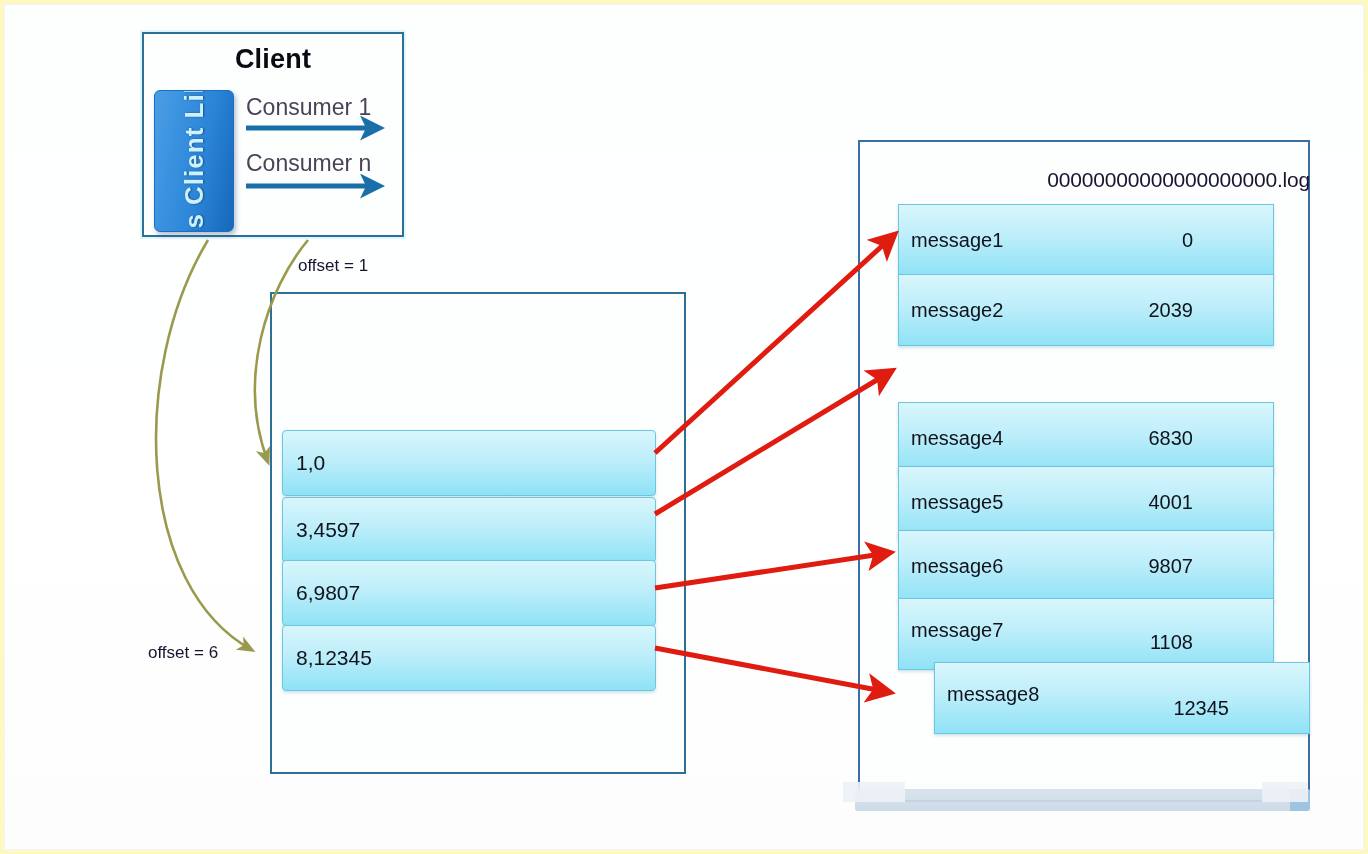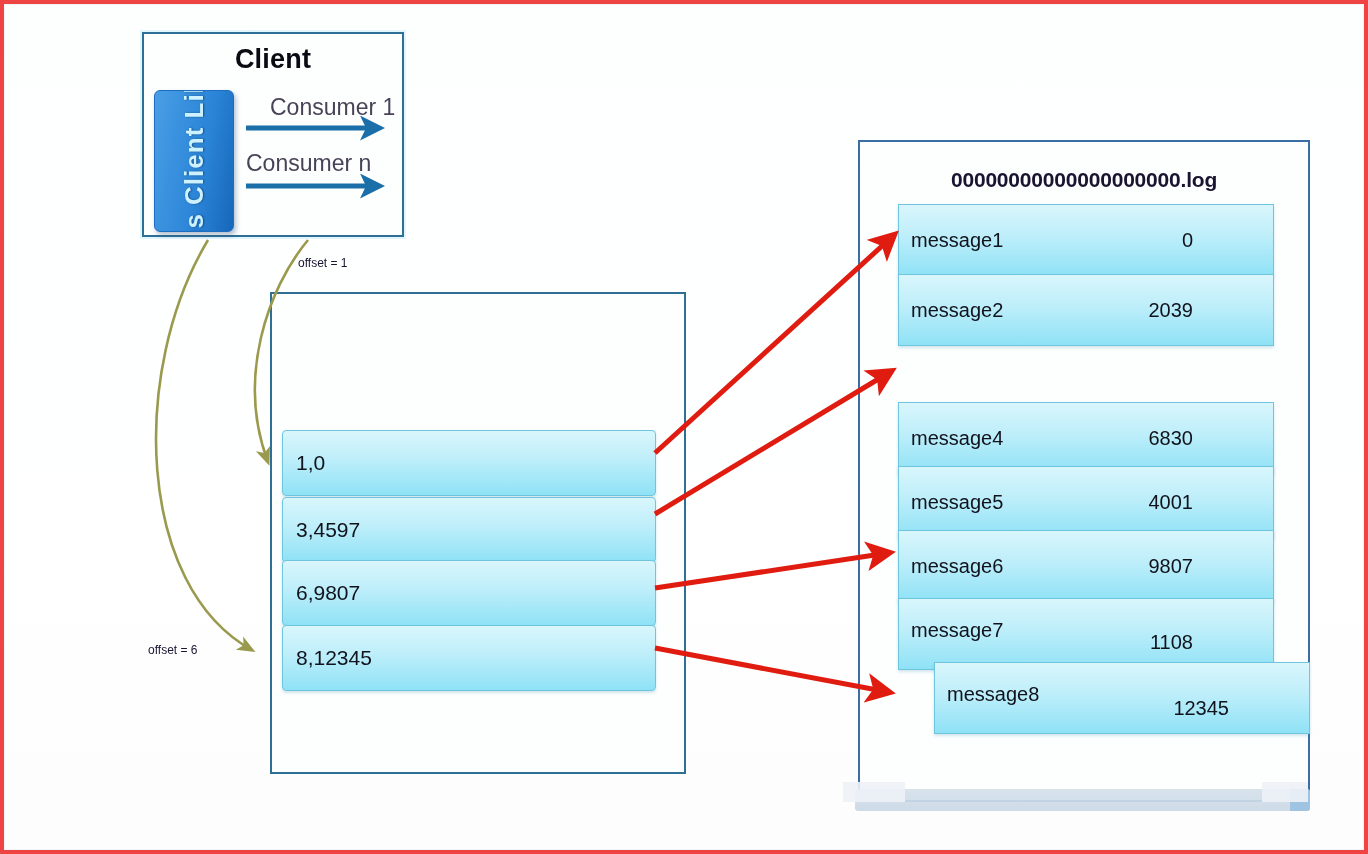--- a/index.html
+++ b/index.html
@@ -7,21 +7,21 @@
     padding: 0;
     background: #ffffff;
   }
   body {
     font-family: "Liberation Sans", sans-serif;
   }
   #canvas {
     position: relative;
     width: 1368px;
     height: 854px;
-    background: #ef4444;
+    background: #fef9c3;
     overflow: hidden;
   }
   
   .page-frame {
     position: absolute;
     left: 4px; top: 4px;
     width: 1360px; height: 846px;
     border: 1px solid #f1f5f8;
     box-sizing: border-box;
     background: linear-gradient(180deg,#fdffff 0%, #ffffff 60%, #fdfdfd 100%);
@@ -66,21 +66,21 @@
     font-weight: bold;
     text-shadow: 0 1px 2px rgba(0,40,80,.6);
     letter-spacing: 1px;
   }
   .consumer-label {
     position: absolute;
     font-size: 23px;
     color: #4a4358;
     white-space: nowrap;
   }
-  .consumer1-label { left: 102px; top: 60px; margin-left: 24px; }
+  .consumer1-label { left: 102px; top: 60px; }
   .consumern-label { left: 102px; top: 116px; }
 
   
   .index-panel {
     position: absolute;
     left: 270px; top: 292px;
     width: 416px; height: 482px;
     border: 2px solid #2e6f96;
     background: #fdffff;
     box-sizing: border-box;
@@ -97,25 +97,24 @@
     position: absolute;
     left: 858px; top: 140px;
     width: 452px; height: 662px;
     border: 2px solid #3a6ea5;
     background: #fdffff;
     box-sizing: border-box;
   }
   .log-title {
     position: absolute;
     left: 0; right: 4px; top: 28px;
-    text-align: center;
+    text-align: right;
     font-size: 21px;
     color: #1a1430;
     letter-spacing: -0.2px;
-    font-weight: bold;
   }
 
   
   .row {
     position: absolute;
     border: 1px solid #6fc5dd;
     background: linear-gradient(180deg,#d9f6fc 0%, #bdeefa 45%, #8fe2f6 100%);
     box-sizing: border-box;
     box-shadow: 0 2px 3px rgba(80,150,180,.25);
   }
@@ -150,21 +149,21 @@
     transform: translateY(-50%);
     font-size: 20px;
     color: #10131c;
     text-align: right;
     white-space: nowrap;
   }
 
   
   .offset-label {
     position: absolute;
-    font-size: 12px;
+    font-size: 17px;
     color: #1a1430;
     white-space: nowrap;
   }
   .offset1 { left: 298px; top: 256px; }
   .offset6 { left: 148px; top: 643px; }
 
   
   .bottom-bar {
     position: absolute;
     left: 855px; top: 789px;

